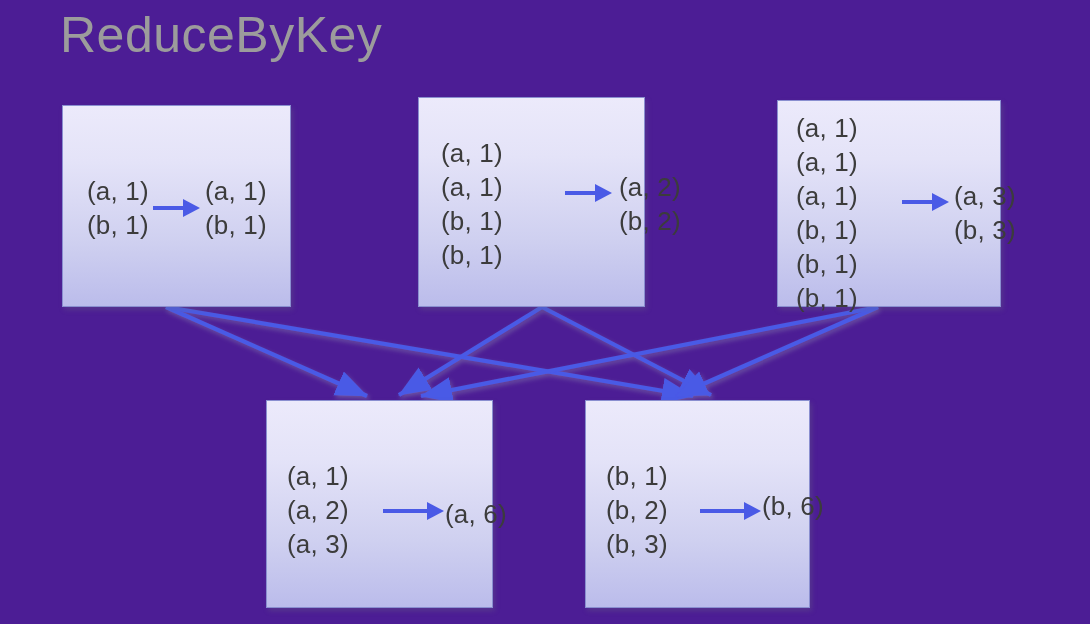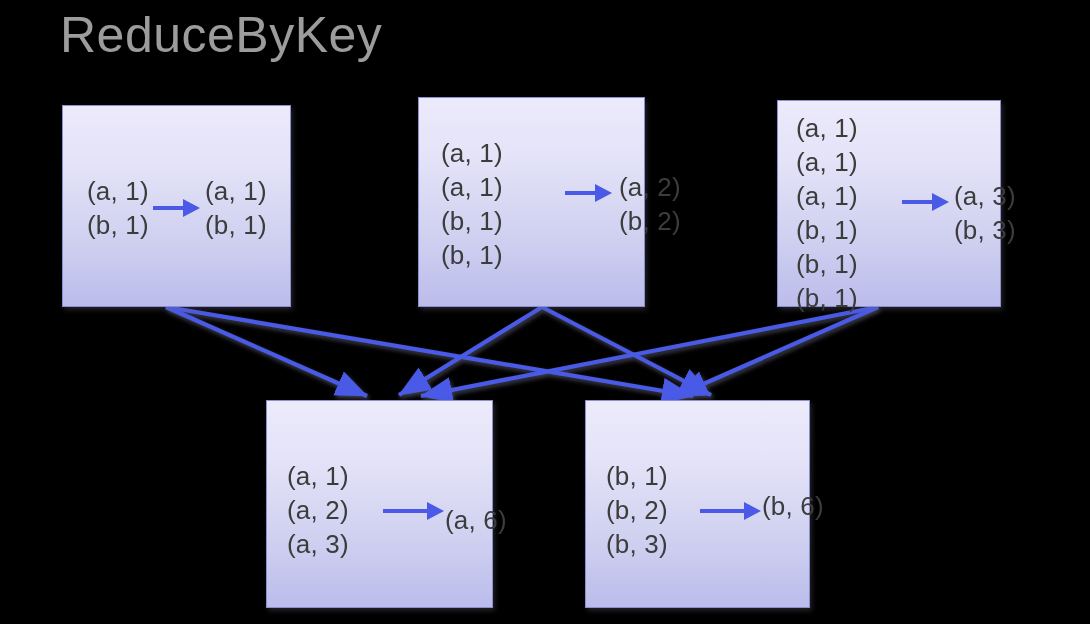--- a/index.html
+++ b/index.html
@@ -4,21 +4,21 @@
 <style>
   html, body {
     margin: 0;
     padding: 0;
     background: #ffffff;
   }
   #canvas {
     position: relative;
     width: 1090px;
     height: 624px;
-    background: #000000;
+    background: #4c1d95;
     overflow: hidden;
     font-family: "Liberation Sans", sans-serif;
   }
   #title {
     position: absolute;
     left: 60px;
     top: 8px;
     font-size: 50px;
     font-weight: 300;
     color: #9c9c9c;
@@ -188,21 +188,21 @@
     <div class="node-inner" style="left:20px; top:58px;">
       <div class="kv-col">
         <span>(a, 1)</span>
         <span>(a, 2)</span>
         <span>(a, 3)</span>
       </div>
       <div class="inner-arrow" style="position:absolute; left:92px; top:39px;">
         <div class="shaft"></div>
           <div class="head"></div>
       </div>
-      <div class="kv-col" style="position:absolute; left:158px; top:44px;justify-content:center;">
+      <div class="kv-col" style="position:absolute; left:158px; top:38px;justify-content:center;">
         <span>(a, 6)</span>
       </div>
     </div>
   </div>
 
   <div class="node" style="left:585px; top:400px; width:225px; height:208px;">
     <div class="node-inner" style="left:20px; top:58px;">
       <div class="kv-col">
         <span>(b, 1)</span>
         <span>(b, 2)</span>

